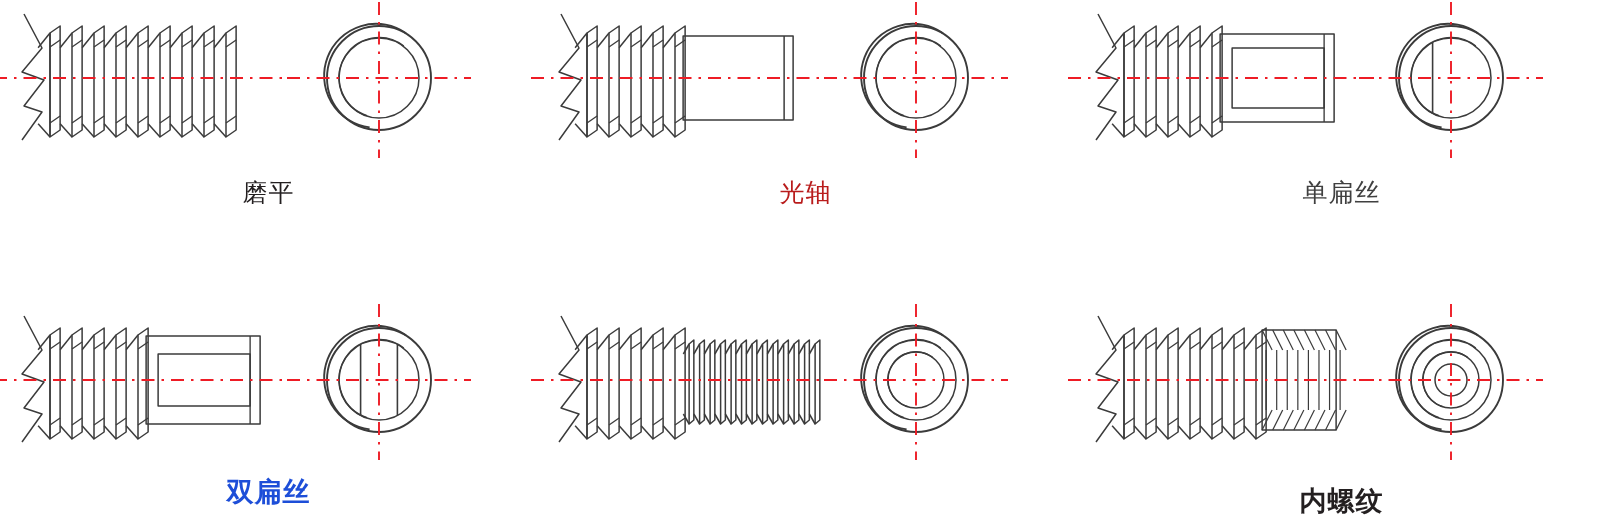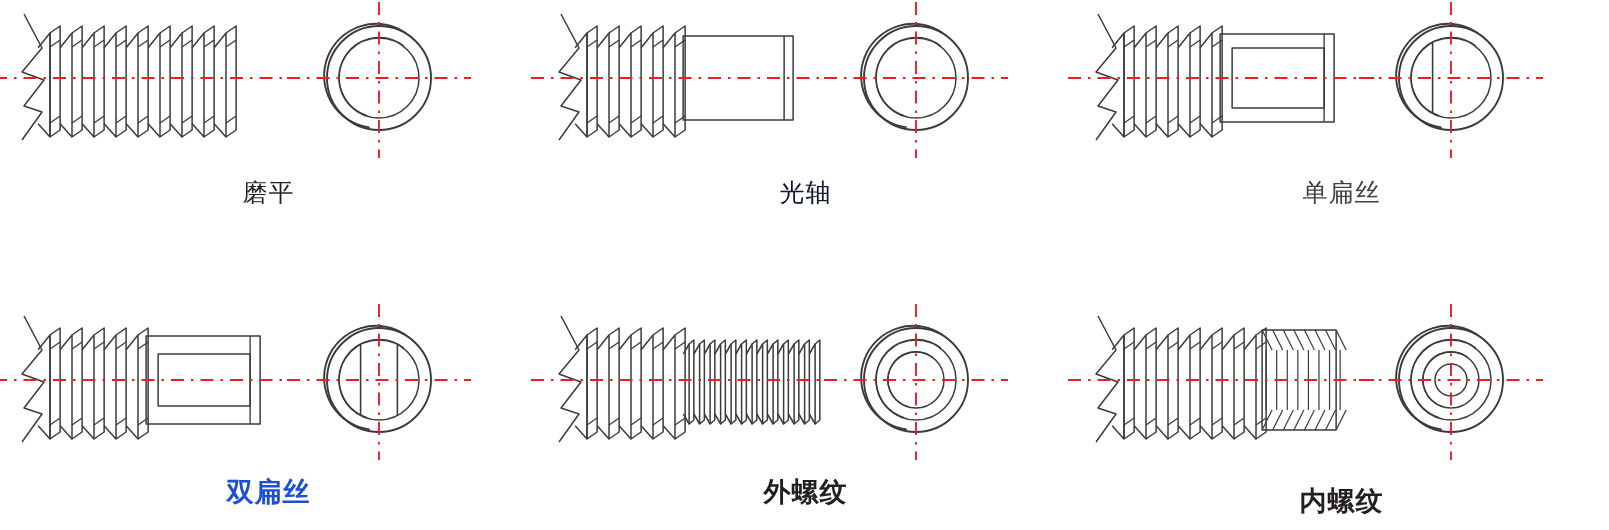--- a/index.html
+++ b/index.html
@@ -131,21 +131,21 @@
      A 52 52 0 1 0 369.64 127.4" fill="none" stroke="#3b3b3b" stroke-width="1.9" stroke-linejoin="round" stroke-linecap="butt"></path>
           <circle cx="379" cy="78" r="40" fill="none" stroke="#3b3b3b" stroke-width="1.5" stroke-linejoin="round" stroke-linecap="butt"></circle>
           <path d="M 403.8 46
      A 40 40 0 1 0 367 115.6" fill="none" stroke="#3b3b3b" stroke-width="1.4" stroke-linejoin="round" stroke-linecap="butt"></path>
         </g>
         <path d="M -6 78 L 300 78" fill="none" stroke="#ee1c25" stroke-width="1.9" stroke-linejoin="round" stroke-linecap="butt" stroke-dasharray="13 7 2.5 7"></path>
         <path d="M 287 78 L 471 78" fill="none" stroke="#ee1c25" stroke-width="1.9" stroke-linejoin="round" stroke-linecap="butt" stroke-dasharray="13 7 2.5 7"></path>
         <path d="M 379 2 L 379 158" fill="none" stroke="#ee1c25" stroke-width="1.9" stroke-linejoin="round" stroke-linecap="butt" stroke-dasharray="13 7 2.5 7"></path>
       </svg>
     </div>
-    <div class="label row-top" style="left: 537px; top: 176px; width: 537px; color: #0f172a;">光轴</div>
+    <div class="label row-top" style="left: 537px; top: 176px; width: 537px; color: #b91c1c;">光轴</div>
     <div class="panel" style="left: 1074px; top: 0px; width: 535px; height: 250px;">
       <svg width="535" height="250" viewBox="0 0 535 250">
         <g>
           <path d="M 24 14 L 42 48 L 22 72
       L 44 80 L 24 106 L 42 112
       L 22 140" fill="none" stroke="#3b3b3b" stroke-width="1.5" stroke-linejoin="round" stroke-linecap="butt"></path>
           <path d="M 50 33 L 60.120000000000005 26 L 60.120000000000005 130 L 50 137 Z" fill="none" stroke="#3b3b3b" stroke-width="1.5" stroke-linejoin="round" stroke-linecap="butt"></path>
           <path d="M 38.12 47.7 L 50 33" fill="none" stroke="#3b3b3b" stroke-width="1.5" stroke-linejoin="round" stroke-linecap="butt"></path>
           <path d="M 38.12 123.7 L 50 137" fill="none" stroke="#3b3b3b" stroke-width="1.5" stroke-linejoin="round" stroke-linecap="butt"></path>
           <path d="M 50 47 L 60.120000000000005 40" fill="none" stroke="#3b3b3b" stroke-width="1.275" stroke-linejoin="round" stroke-linecap="butt"></path>
@@ -325,21 +325,20 @@
      A 40 40 0 1 0 367 125.6" fill="none" stroke="#3b3b3b" stroke-width="1.4" stroke-linejoin="round" stroke-linecap="butt"></path>
           <circle cx="379" cy="88" r="28" fill="none" stroke="#3b3b3b" stroke-width="1.5" stroke-linejoin="round" stroke-linecap="butt"></circle>
           <path d="M 395.8 65.6
        A 28 28 0 1 0 370.6 114.6" fill="none" stroke="#3b3b3b" stroke-width="1.3" stroke-linejoin="round" stroke-linecap="butt"></path>
         </g>
         <path d="M -6 88 L 300 88" fill="none" stroke="#ee1c25" stroke-width="1.9" stroke-linejoin="round" stroke-linecap="butt" stroke-dasharray="13 7 2.5 7"></path>
         <path d="M 287 88 L 471 88" fill="none" stroke="#ee1c25" stroke-width="1.9" stroke-linejoin="round" stroke-linecap="butt" stroke-dasharray="13 7 2.5 7"></path>
         <path d="M 379 12 L 379 168" fill="none" stroke="#ee1c25" stroke-width="1.9" stroke-linejoin="round" stroke-linecap="butt" stroke-dasharray="13 7 2.5 7"></path>
       </svg>
     </div>
-    <div class="label row-bot" style="left: 537px; top: 474px; width: 537px; color: rgb(35, 31, 32);">外螺纹</div>
     <div class="panel" style="left: 1074px; top: 292px; width: 535px; height: 250px;">
       <svg width="535" height="250" viewBox="0 0 535 250">
         <g>
           <path d="M 24 24 L 42 58 L 22 82
       L 44 90 L 24 116 L 42 122
       L 22 150" fill="none" stroke="#3b3b3b" stroke-width="1.5" stroke-linejoin="round" stroke-linecap="butt"></path>
           <path d="M 50 43 L 60.120000000000005 36 L 60.120000000000005 140 L 50 147 Z" fill="none" stroke="#3b3b3b" stroke-width="1.5" stroke-linejoin="round" stroke-linecap="butt"></path>
           <path d="M 38.12 57.7 L 50 43" fill="none" stroke="#3b3b3b" stroke-width="1.5" stroke-linejoin="round" stroke-linecap="butt"></path>
           <path d="M 38.12 133.7 L 50 147" fill="none" stroke="#3b3b3b" stroke-width="1.5" stroke-linejoin="round" stroke-linecap="butt"></path>
           <path d="M 50 57 L 60.120000000000005 50" fill="none" stroke="#3b3b3b" stroke-width="1.275" stroke-linejoin="round" stroke-linecap="butt"></path>

